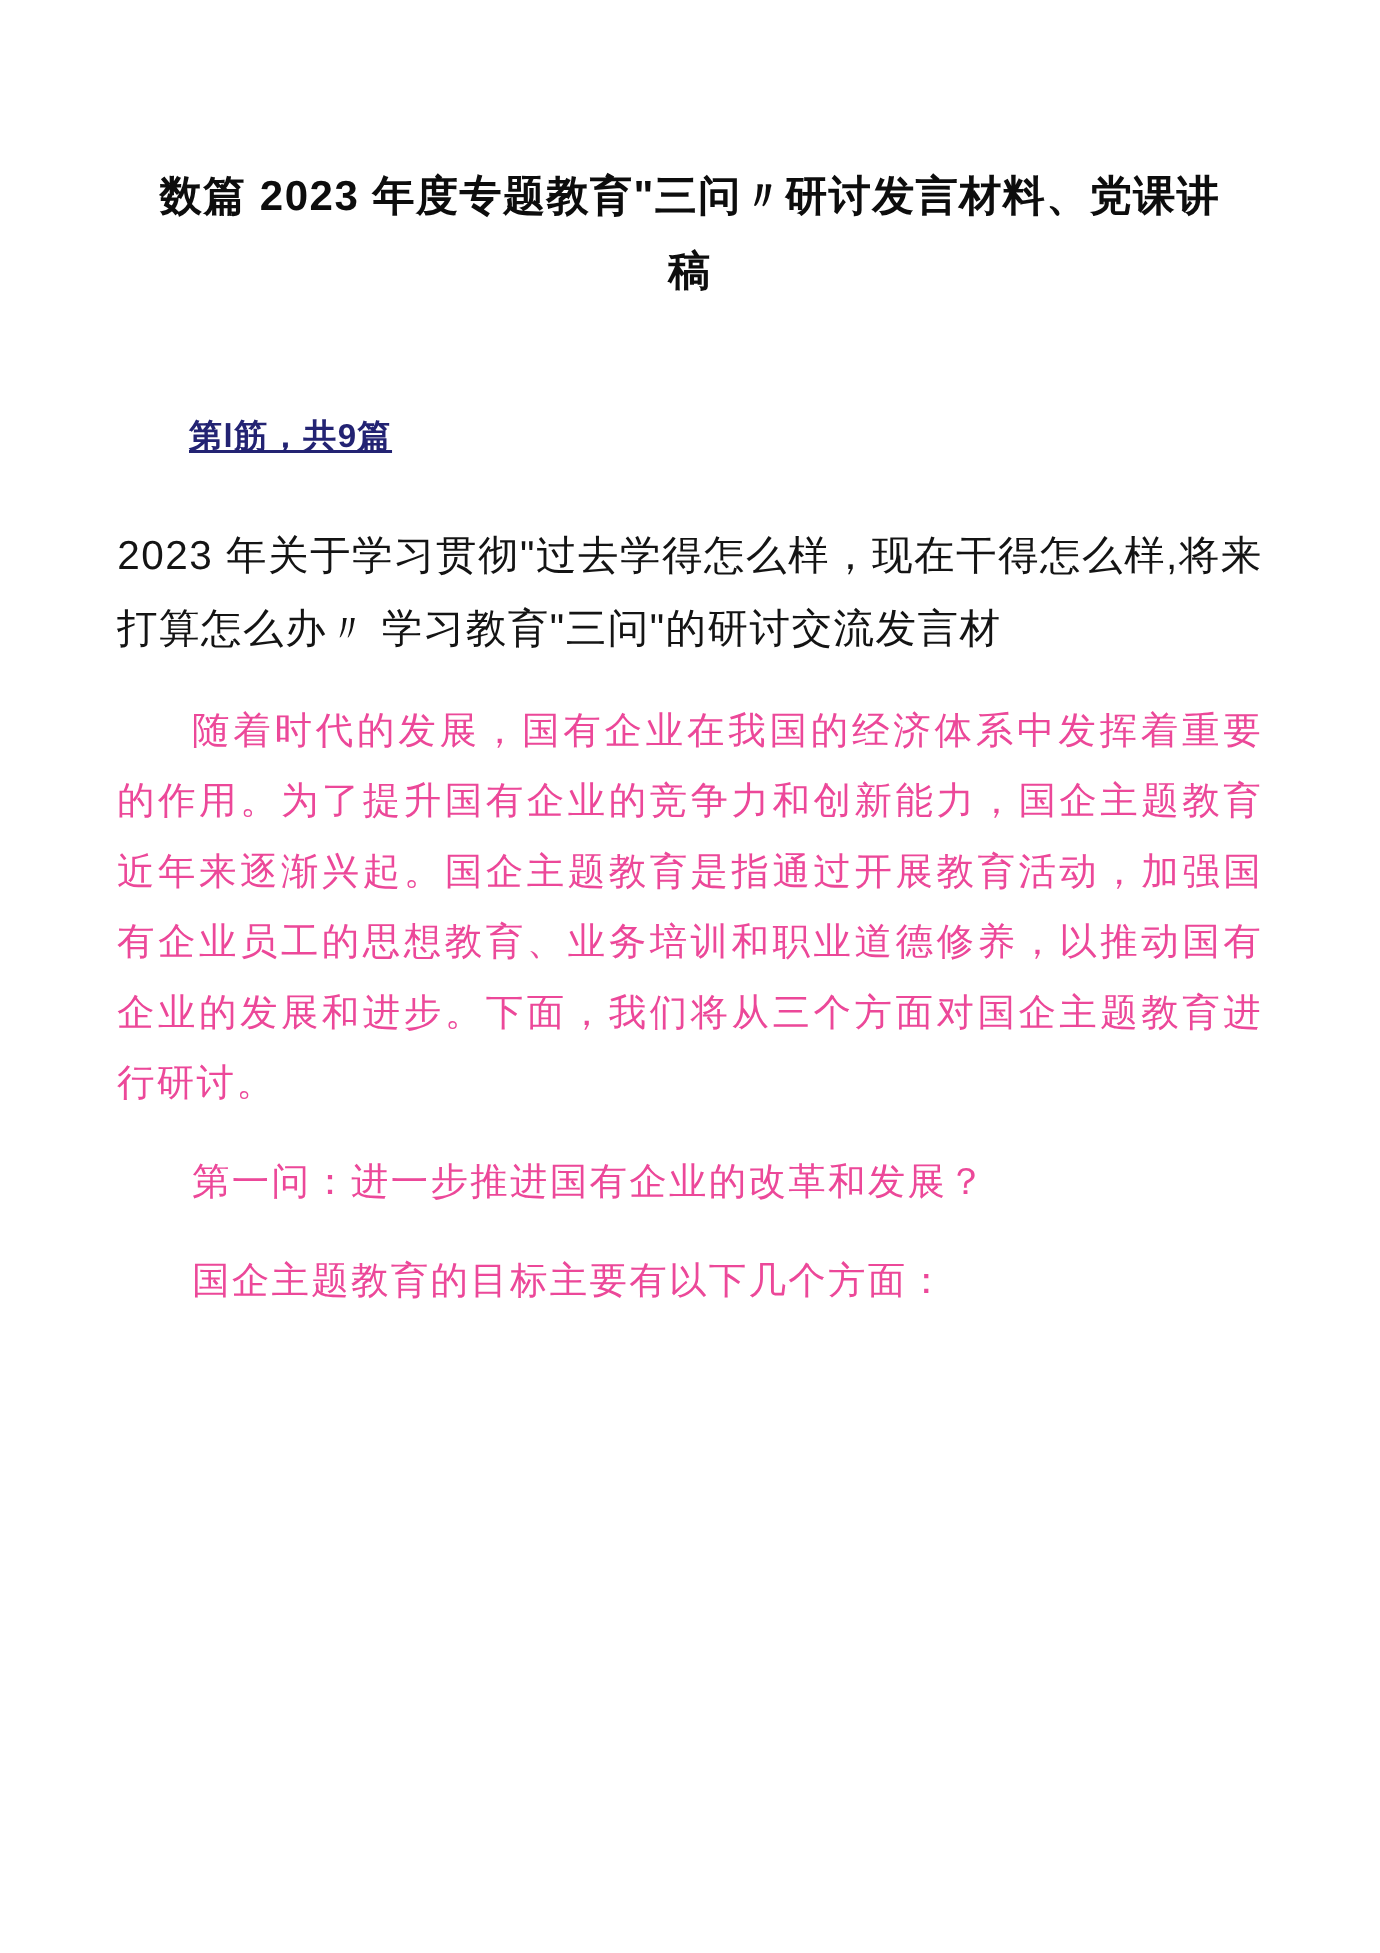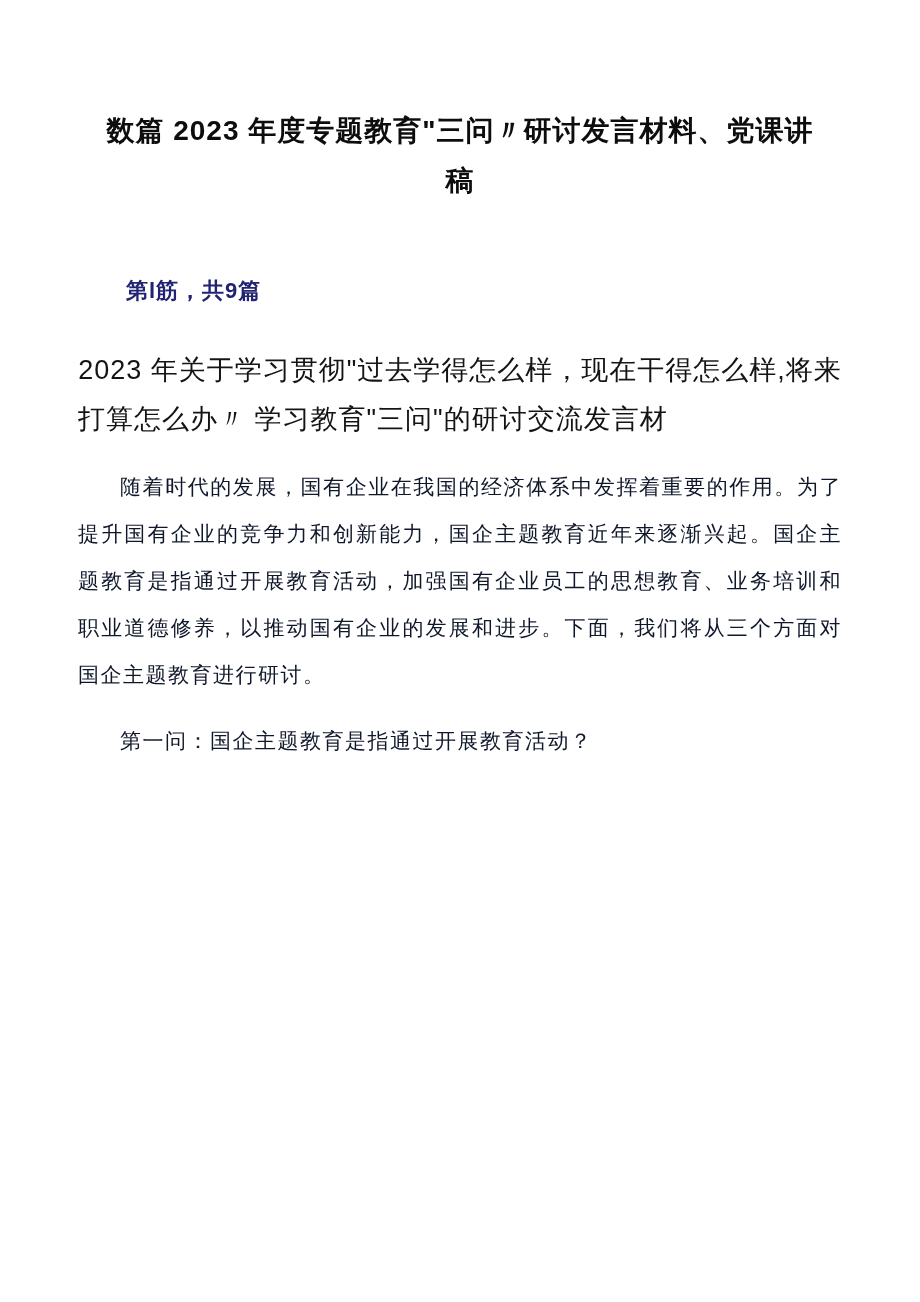--- a/index.html
+++ b/index.html
@@ -51,43 +51,44 @@
     letter-spacing: 1px;
     color: #141414;
   }
   .s-line.center { text-align: center; }
   .s-line.left   { text-align: left; }
   .doc-body {
     margin-top: 20px;
   }
   .doc-body p {
     margin: 0 0 19px 0;
-    font-size: 21px;
+    font-size: 25px;
     line-height: 47px;
     letter-spacing: 1.5px;
     text-align: justify;
     text-indent: 2em;
-    color: #0f172a;
+    color: #ec4899;
   }
 </style>
 </head>
 <body>
 
 <div class="page">
 
   <h1 class="doc-title">
     <span class="t-line">数篇 2023 年度专题教育"三问〃研讨发言材料、党课讲</span>
     <span class="t-line">稿</span>
   </h1>
 
-  <div class="section-label" style="color: rgb(35, 35, 115);">第l筋，共9篇</div>
+  <div class="section-label" style="color: rgb(35, 35, 115); text-decoration: underline;">第l筋，共9篇</div>
 
   <h2 class="subtitle">
     <div class="s-line center">2023 年关于学习贯彻"过去学得怎么样，现在干得怎么样,将来</div>
     <div class="s-line left">打算怎么办〃 学习教育"三问"的研讨交流发言材</div>
   </h2>
 
   <div class="doc-body">
       <p>随着时代的发展，国有企业在我国的经济体系中发挥着重要的作用。为了提升国有企业的竞争力和创新能力，国企主题教育近年来逐渐兴起。国企主题教育是指通过开展教育活动，加强国有企业员工的思想教育、业务培训和职业道德修养，以推动国有企业的发展和进步。下面，我们将从三个方面对国企主题教育进行研讨。</p>
-      <p>第一问：国企主题教育是指通过开展教育活动？</p>
+      <p>第一问：进一步推进国有企业的改革和发展？</p>
+      <p>国企主题教育的目标主要有以下几个方面：</p>
     </div>
 
 </div>
 
 </body></html>

